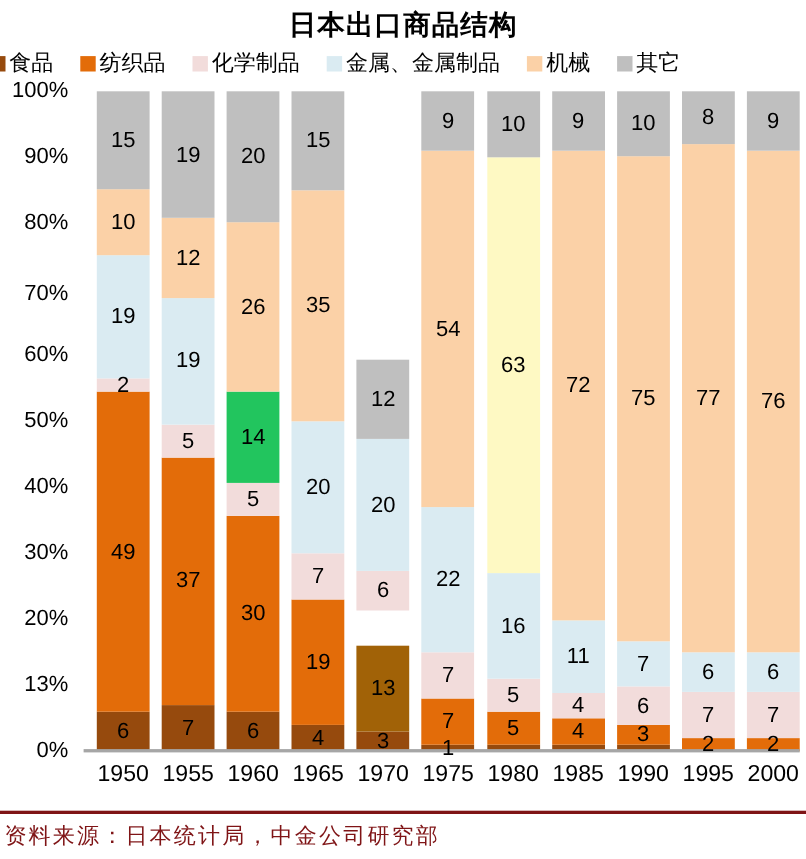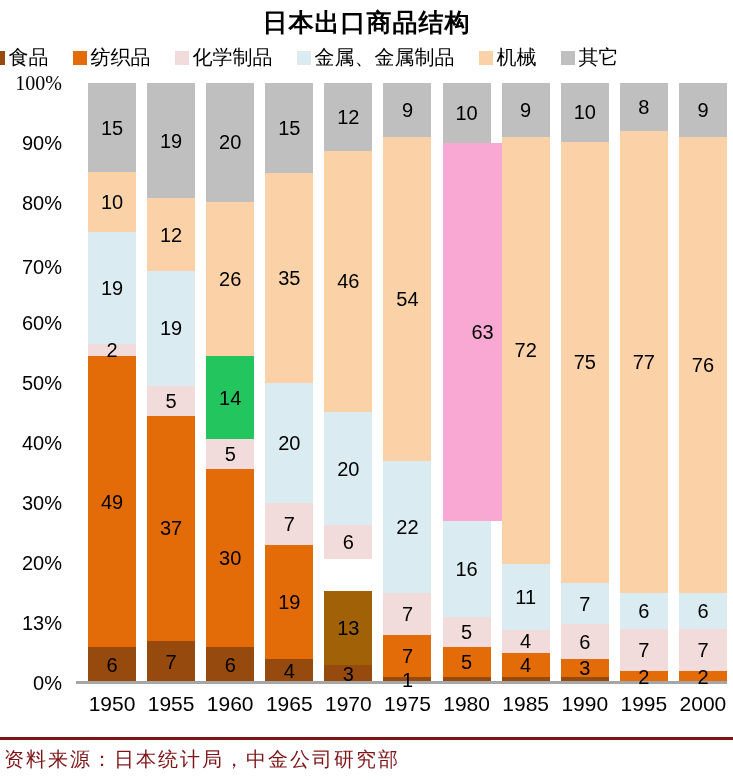--- a/index.html
+++ b/index.html
@@ -96,21 +96,21 @@
       <div class="y-tick-label" style="top: 600px;">0%</div>
       <div class="y-tick-label" style="top: 540px;">13%</div>
       <div class="y-tick-label" style="top: 480px;">20%</div>
       <div class="y-tick-label" style="top: 420px;">30%</div>
       <div class="y-tick-label" style="top: 360px;">40%</div>
       <div class="y-tick-label" style="top: 300px;">50%</div>
       <div class="y-tick-label" style="top: 240px;">60%</div>
       <div class="y-tick-label" style="top: 184px; margin-left: 40px;">70%</div>
       <div class="y-tick-label" style="top: 120px;">80%</div>
       <div class="y-tick-label" style="top: 60px;">90%</div>
-      <div class="y-tick-label" style="top: 0px; font-family: Liberation Serif, serif;">100%</div>
+      <div class="y-tick-label" style="top: 0px;">100%</div>
     </div>
   <div class="plot-area">
       <div class="bar-column">
         <div class="bar-segment" style="height: 5.94059%; background: rgb(150, 74, 13);">
           <span class="bar-value-label">6</span>
         </div>
         <div class="bar-segment" style="height: 48.5149%; background: rgb(227, 108, 9);">
           <span class="bar-value-label">49</span>
         </div>
         <div class="bar-segment" style="height: 1.9802%; background: rgb(242, 220, 219);">
@@ -191,23 +191,20 @@
           <span class="bar-value-label">3</span>
         </div>
         <div class="bar-segment" style="height: 13%; background: #a16207; margin-top: 32px;">
           <span class="bar-value-label">13</span>
         </div>
         <div class="bar-segment" style="height: 6%; background: rgb(242, 220, 219);">
           <span class="bar-value-label">6</span>
         </div>
         <div class="bar-segment" style="height: 20%; background: rgb(218, 235, 242);">
           <span class="bar-value-label">20</span>
-        </div>
-        <div class="bar-segment" style="height: 46%; background: rgb(251, 209, 167);">
-          <span class="bar-value-label">46</span>
         </div>
         <div class="bar-segment" style="height: 12%; background: rgb(191, 191, 191);">
           <span class="bar-value-label">12</span>
         </div>
       </div>
       <div class="bar-column">
         <div class="bar-segment" style="height: 1%; background: rgb(150, 74, 13);">
           <span class="bar-value-label">1</span>
         </div>
         <div class="bar-segment" style="height: 7%; background: rgb(227, 108, 9);">
@@ -230,21 +227,21 @@
         <div class="bar-segment" style="height: 1%; background: rgb(150, 74, 13);"></div>
         <div class="bar-segment" style="height: 5%; background: rgb(227, 108, 9);">
           <span class="bar-value-label">5</span>
         </div>
         <div class="bar-segment" style="height: 5%; background: rgb(242, 220, 219);">
           <span class="bar-value-label">5</span>
         </div>
         <div class="bar-segment" style="height: 16%; background: rgb(218, 235, 242);">
           <span class="bar-value-label">16</span>
         </div>
-        <div class="bar-segment" style="height: 63%; background: #f9a8d4; padding-left: 16px;">
+        <div class="bar-segment" style="height: 63%; background: #fef9c3;">
           <span class="bar-value-label">63</span>
         </div>
         <div class="bar-segment" style="height: 10%; background: rgb(191, 191, 191);">
           <span class="bar-value-label">10</span>
         </div>
       </div>
       <div class="bar-column">
         <div class="bar-segment" style="height: 0.990099%; background: rgb(150, 74, 13);"></div>
         <div class="bar-segment" style="height: 3.9604%; background: rgb(227, 108, 9);">
           <span class="bar-value-label">4</span>

